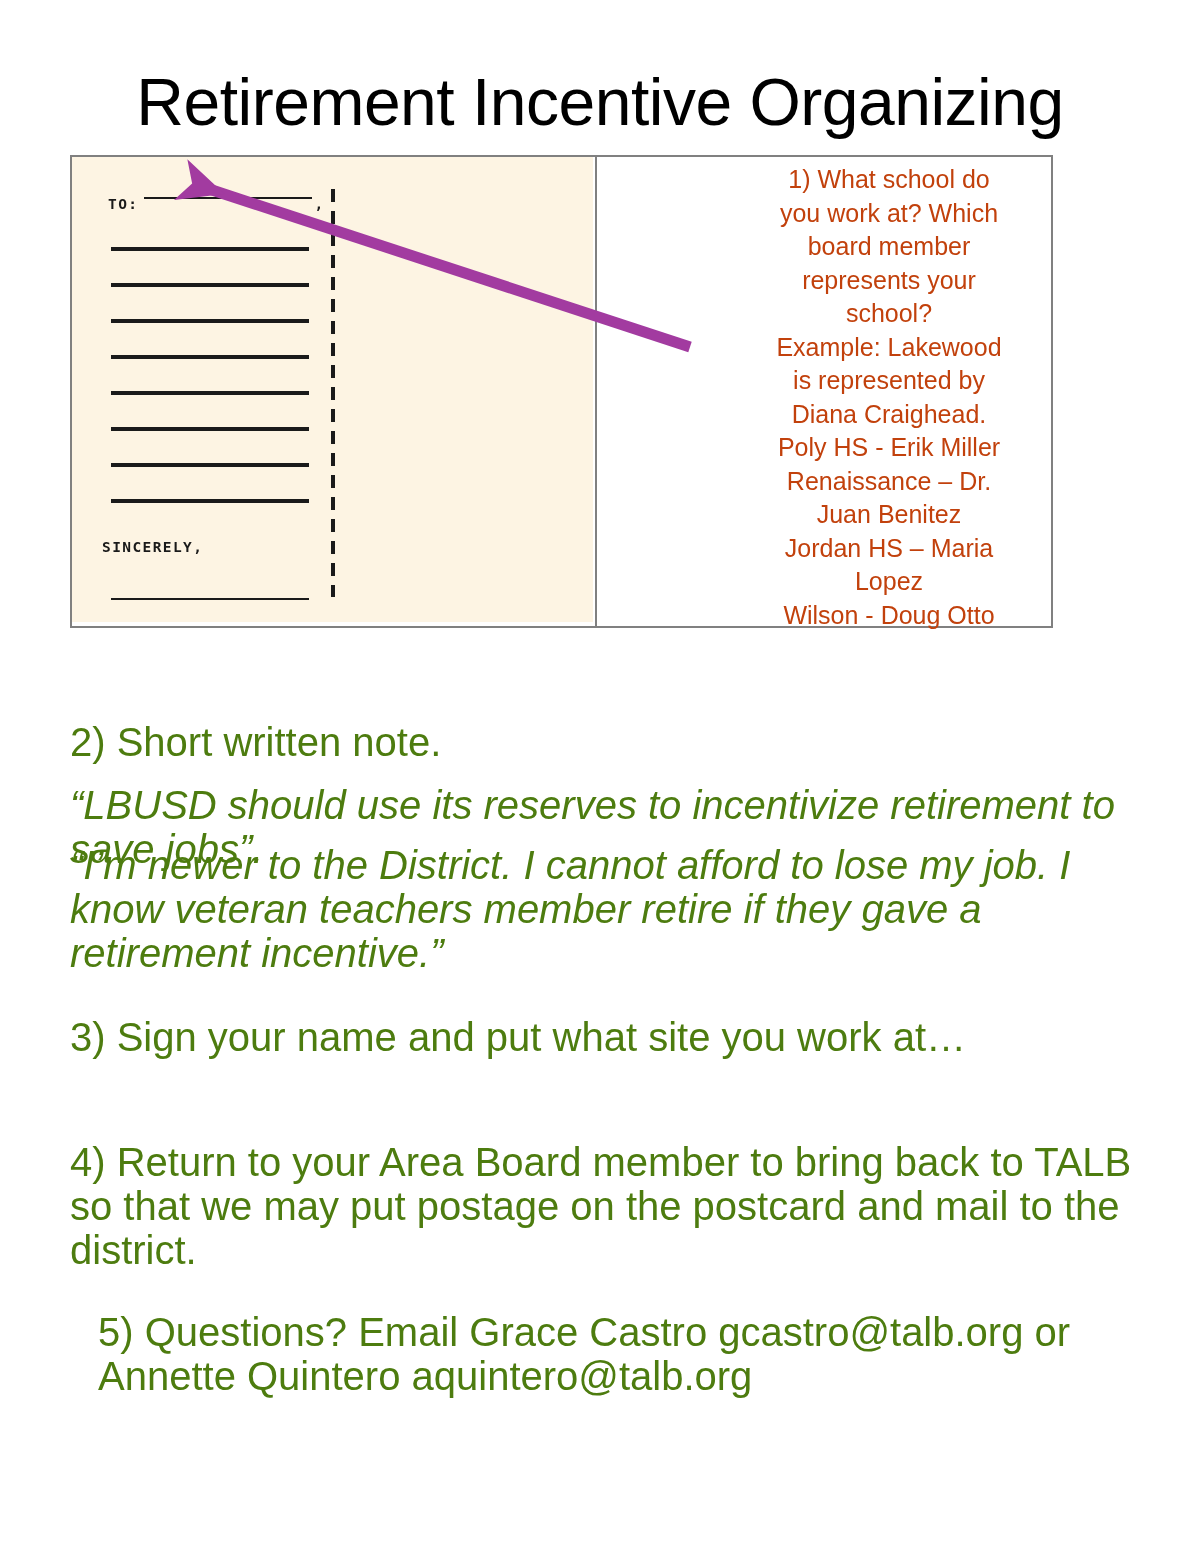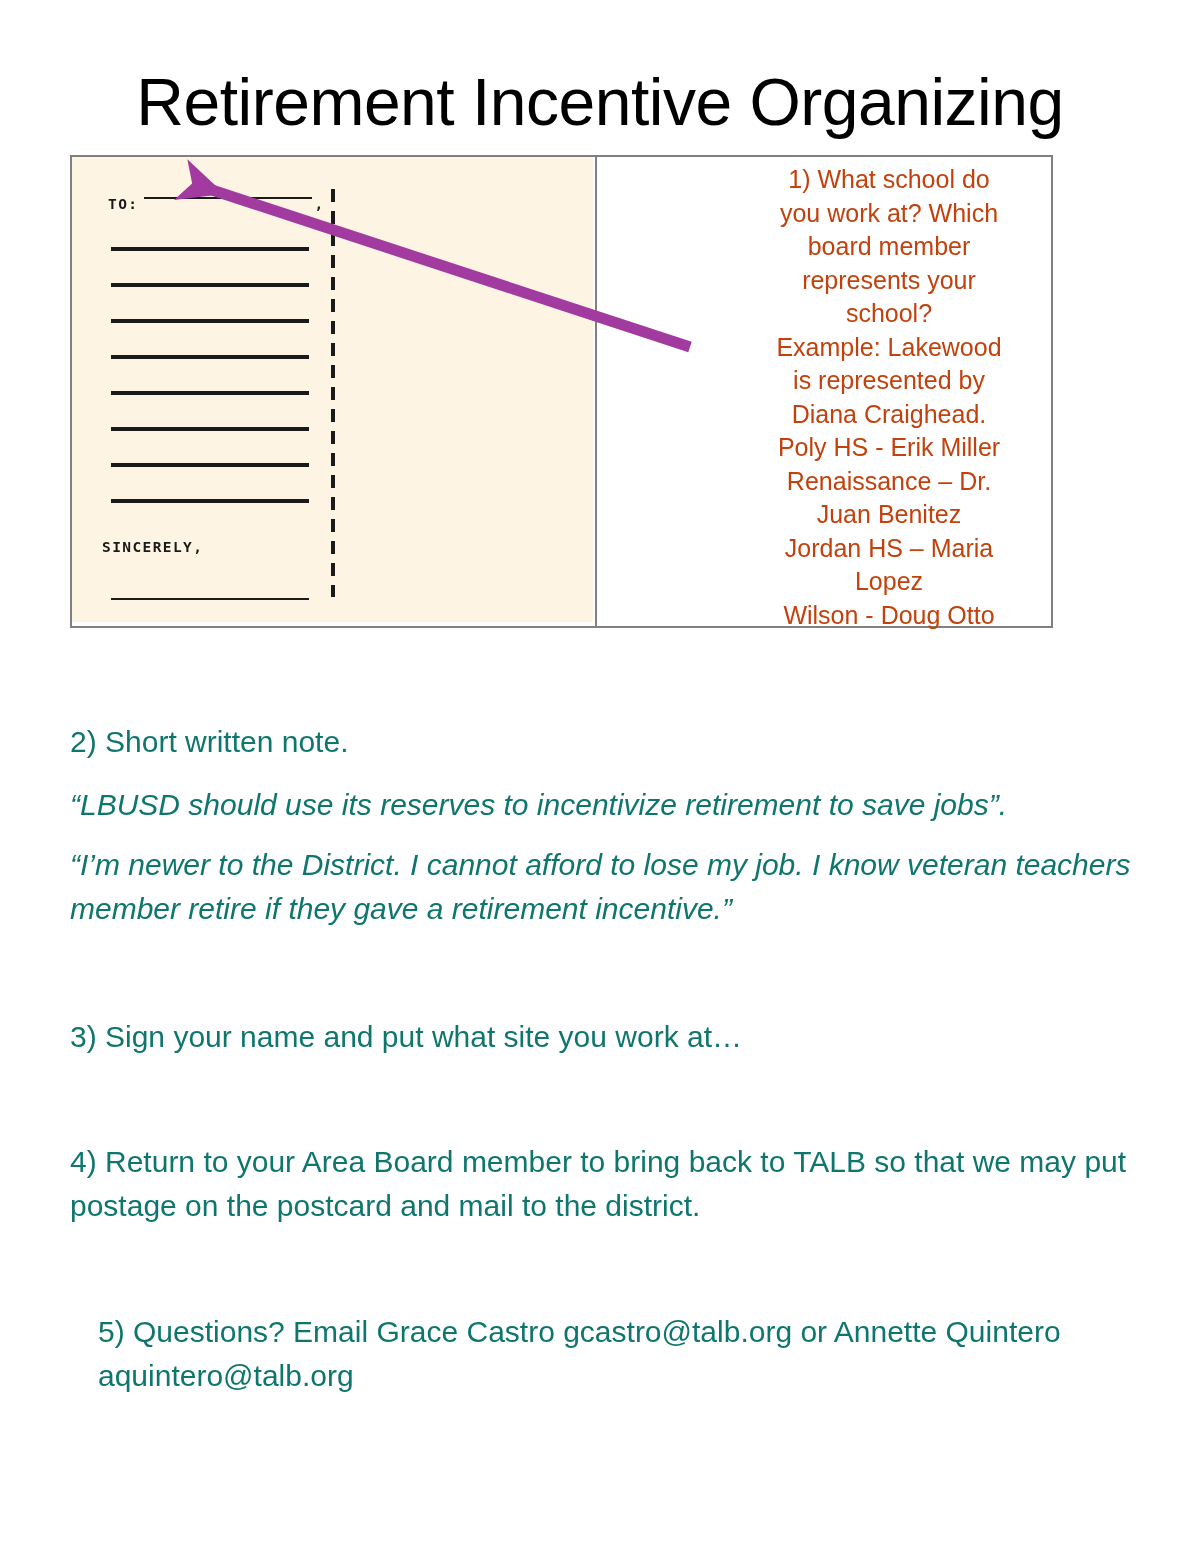--- a/index.html
+++ b/index.html
@@ -151,23 +151,23 @@
     width: 1200px;
     height: 1553px;
     pointer-events: none;
   }
 
   
   .body-text {
     position: absolute;
     left: 70px;
     width: 1065px;
-    font-size: 30px;
+    font-size: 40px;
     line-height: 44px;
-    color: #0f766e;
+    color: #4d7c0f;
   }
   .italic-quote {
     font-style: italic;
   }
   .p-step2   { top: 720px; }
   .p-quote1  { top: 783px; }
   .p-quote2  { top: 843px; }
   .p-step3   { top: 1015px; }
   .p-step4   { top: 1140px; }
   .p-step5   { top: 1310px; margin-left: 28px; }

